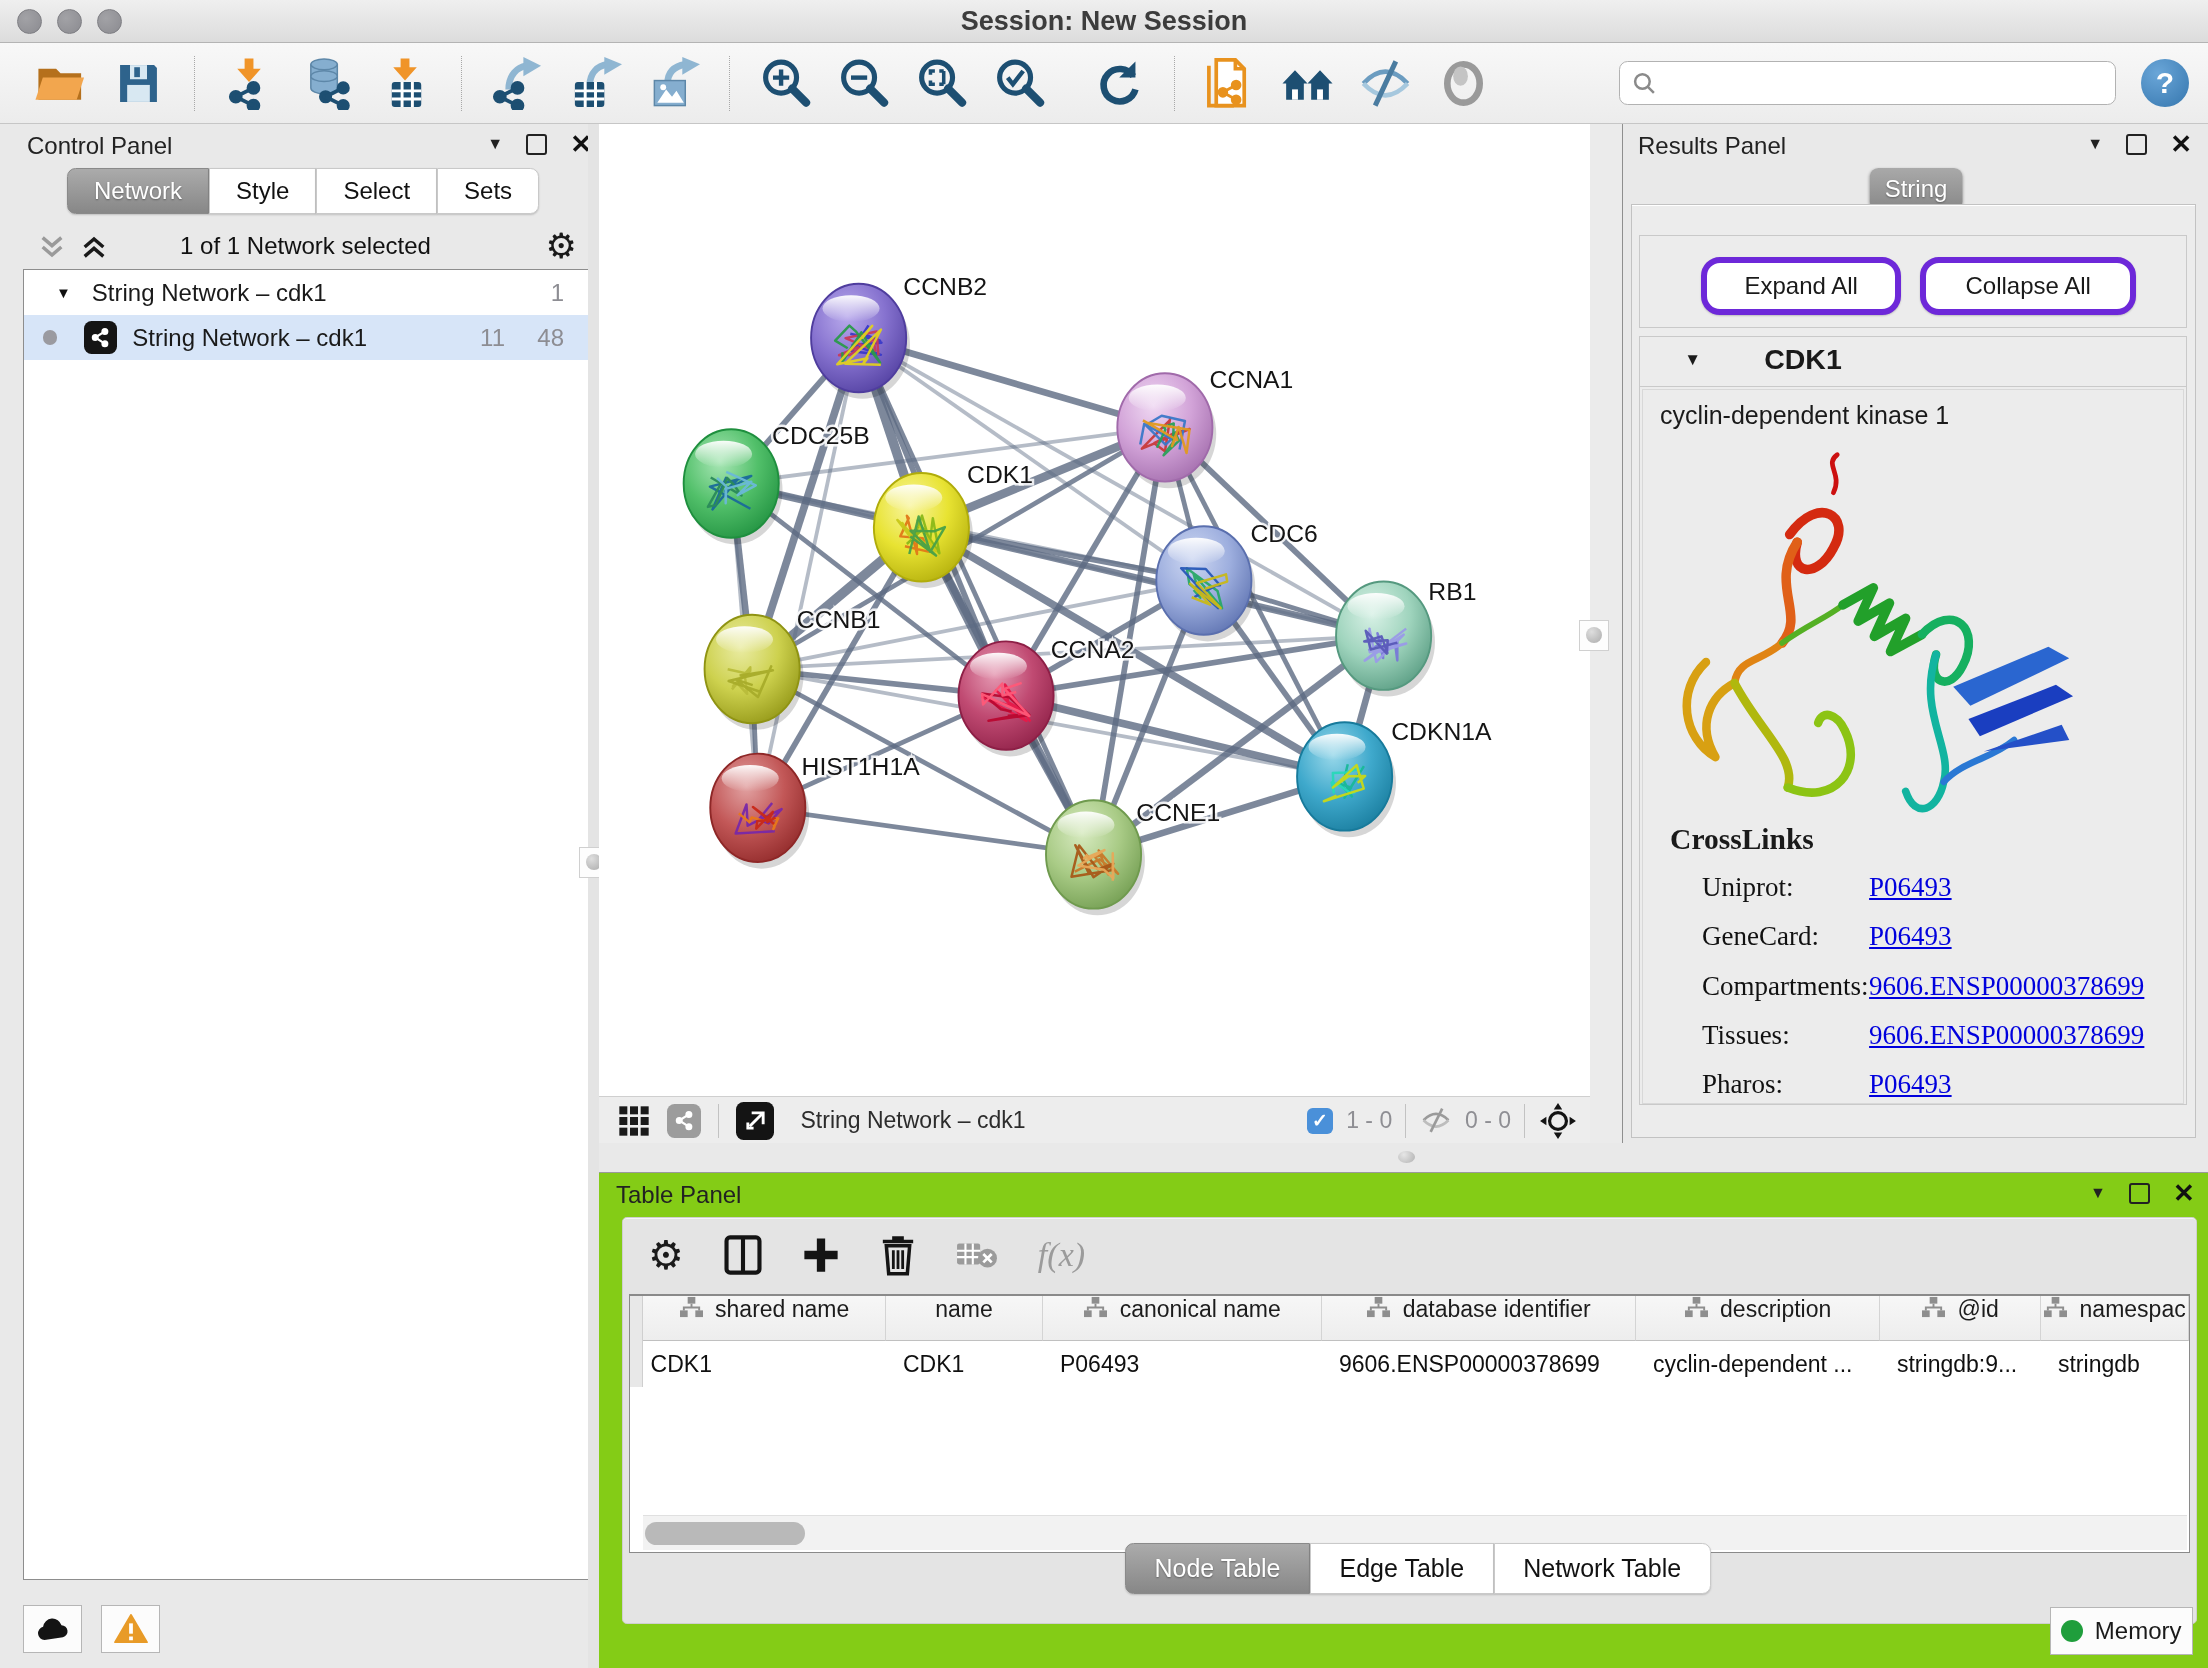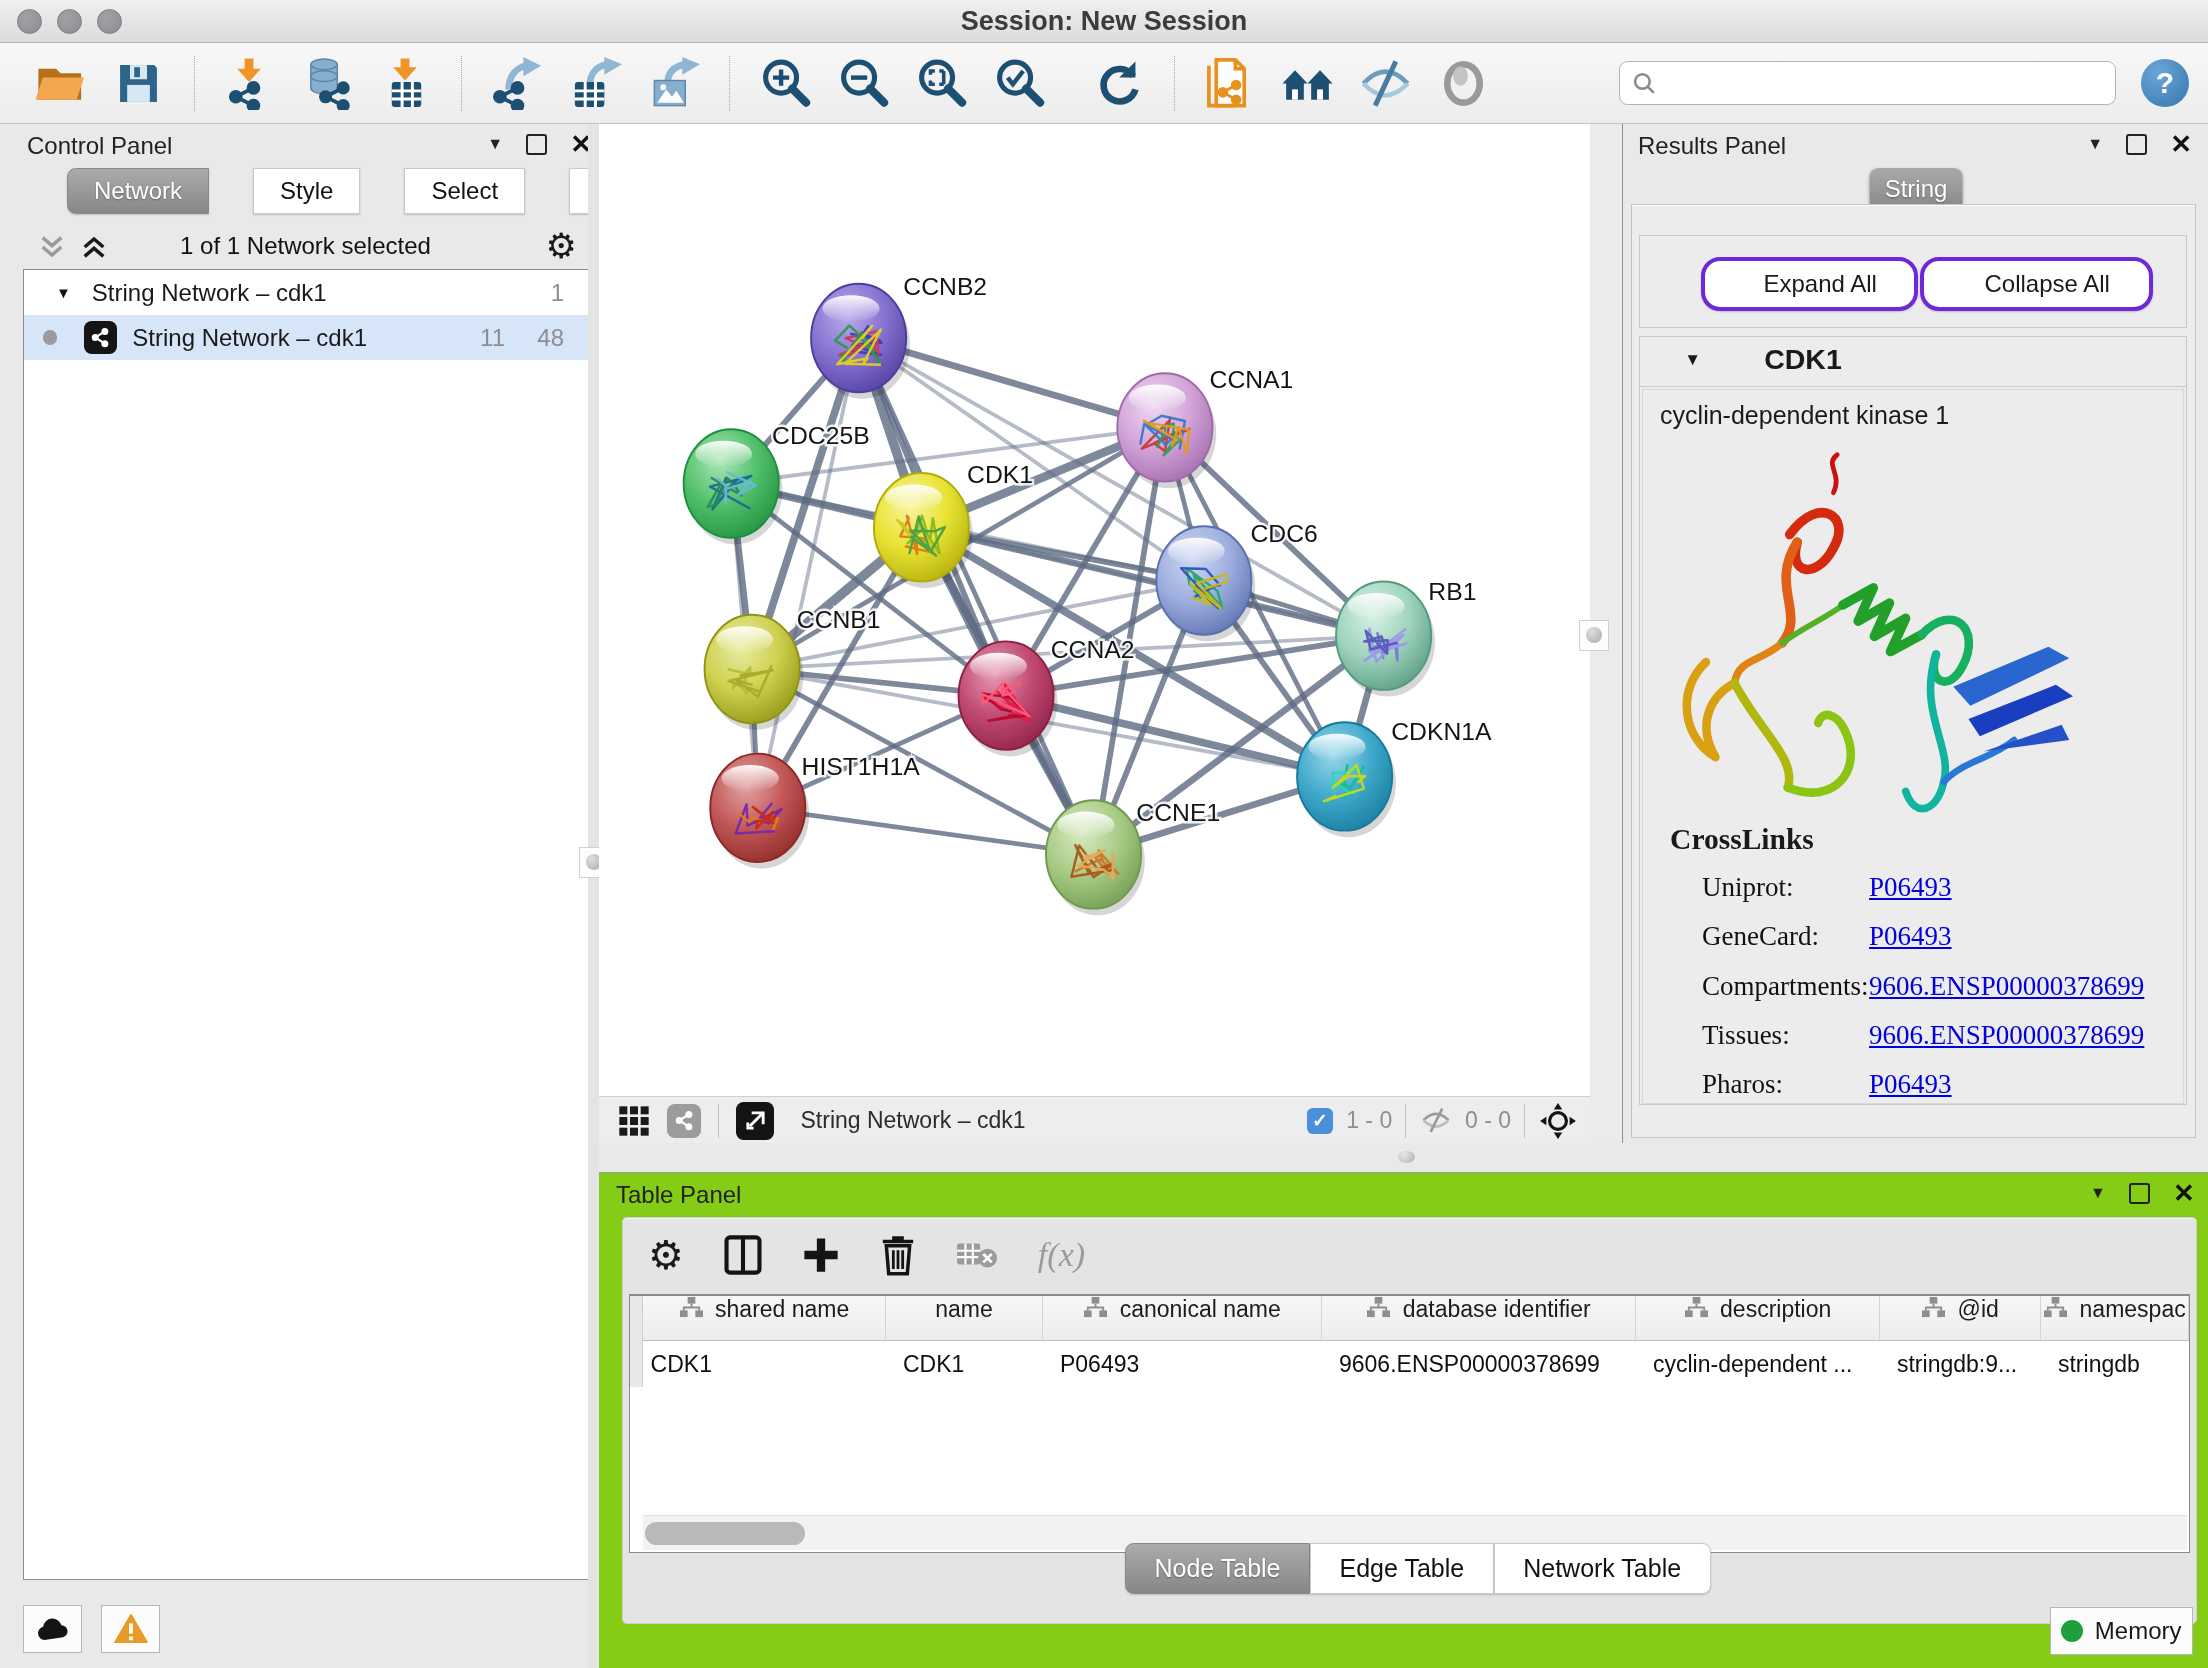--- a/index.html
+++ b/index.html
@@ -27,21 +27,21 @@
   .phead-title{font-size:24px;color:#222;}
   .phead-icons{display:flex;align-items:center;gap:23px;}
   .ic-caret{font-size:16px;color:#222;}
   .ic-float{width:17px;height:17px;border:2.4px solid #222;border-radius:2.9px;}
   .ic-close{font-size:26px;font-weight:bold;color:#111;line-height:19px;}
   
   .control-panel{position:absolute;left:0;top:124px;width:612px;bottom:0;background:#e9e9e9;
     border-right:1px solid #aeaeae;box-sizing:border-box;}
   .cp-head{position:absolute;left:27px;top:7.6px;}
   .cp-headicons{position:absolute;right:19px;top:9.5px;}
-  .cp-tabs{position:absolute;left:67px;top:44px;display:flex;gap:44px;}
+  .cp-tabs{position:absolute;left:67px;top:44px;display:flex;}
   .tab{height:44px;line-height:44px;padding:0 26px;font-size:24px;background:#fff;
     border:1px solid #c9c9c9;color:#111;box-shadow:0 1px 1.9px rgba(0,0,0,.18);}
   .tab:first-child{border-radius:8.6px 0 0 8.6px;}
   .tab:last-child{border-radius:0 8.6px 8.6px 0;}
   .tab.active{background:linear-gradient(#ababab,#878787);color:#fff;border-color:#8a8a8a;text-shadow:0 1px 1.9px rgba(0,0,0,.35);}
   .cp-status{position:absolute;left:0;right:0;top:103px;height:40px;}
   .chev{position:absolute;top:3.8px;}
   .cp-status .label{position:absolute;left:0;right:0;text-align:center;top:4.8px;font-size:24px;color:#111;}
   .gear{font-size:35px;color:#1a1a1a;line-height:34px;}
   .cp-tree{position:absolute;left:23px;right:21px;top:145px;bottom:88px;background:#fff;border:1.4px solid #8d8d8d;}
@@ -77,22 +77,22 @@
   
   .results-panel{position:absolute;left:1623px;top:124px;width:586px;height:1020px;background:#e9e9e9;}
   .rp-head{position:absolute;left:15px;top:7.6px;}
   .rp-headicons{position:absolute;right:17px;top:9.5px;}
   .string-tab{position:absolute;top:44px;left:50%;transform:translateX(-50%);padding:0 15px;height:42px;line-height:42px;
     background:linear-gradient(#a9a9a9,#888);color:#fff;border-radius:8.6px;font-size:24px;
     box-shadow:0 1.9px 2.9px rgba(0,0,0,.3);text-shadow:0 1px 1.9px rgba(0,0,0,.35);}
   .rp-box{position:absolute;left:7.6px;top:80px;width:563px;height:932px;background:#ececec;
     border:1.9px solid #c2c2c2;box-shadow:inset 0 1px 0 #fff;}
   .rp-buttons{position:absolute;left:7.6px;right:7.6px;top:30px;height:91px;border:1.9px solid #c9c9c9;}
-  .rbtn{position:absolute;top:21px;height:46px;background:#fff;border:4px solid #6d28d9;border-radius:19px;
-    font-size:24px;display:flex;align-items:center;justify-content:center;box-shadow:0 1px 1.9px rgba(0,0,0,.2);padding-left:21px;}
+  .rbtn{position:absolute;top:21px;height:46px;background:#fff;border:6px solid #6d28d9;border-radius:19px;
+    font-size:24px;display:flex;align-items:center;justify-content:center;box-shadow:0 1px 1.9px rgba(0,0,0,.2);}
   .rp-section{position:absolute;left:7.6px;right:7.6px;top:131px;height:767px;border:1.9px solid #c9c9c9;}
   .sec-head{position:relative;height:49px;border-bottom:1.9px solid #c9c9c9;}
   .sec-head .caret{position:absolute;left:44px;top:13.3px;font-size:17px;}
   .sec-head .gene{position:absolute;left:124px;top:5.7px;font-size:28.5px;font-weight:bold;}
   .sec-body{position:relative;height:713px;border:1px solid #d8d8d8;margin:1.9px;}
   .sec-desc{position:absolute;left:17px;top:11.4px;font-size:25px;}
   .protein{position:absolute;left:3.8px;top:57px;}
   .xlinks{position:absolute;left:0;top:433px;right:0;font-family:"Liberation Serif",serif;}
   .xl-head{font-size:29.5px;font-weight:bold;margin-left:27px;}
   .xl-row{display:flex;margin:13.3px 0 0 59px;font-size:27px;line-height:36px;}

